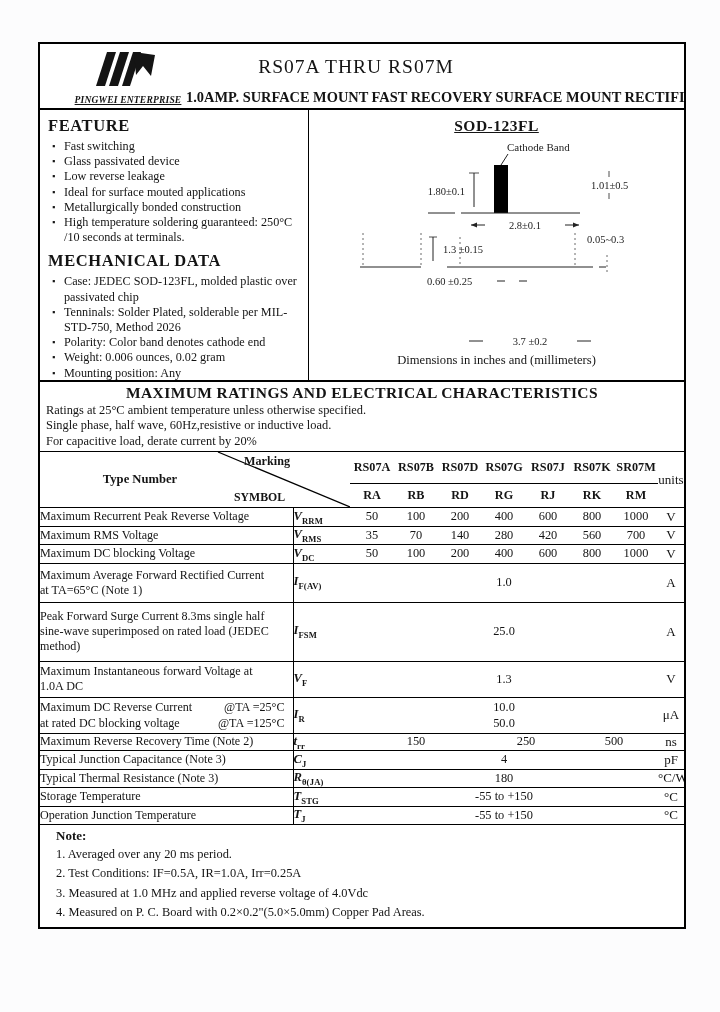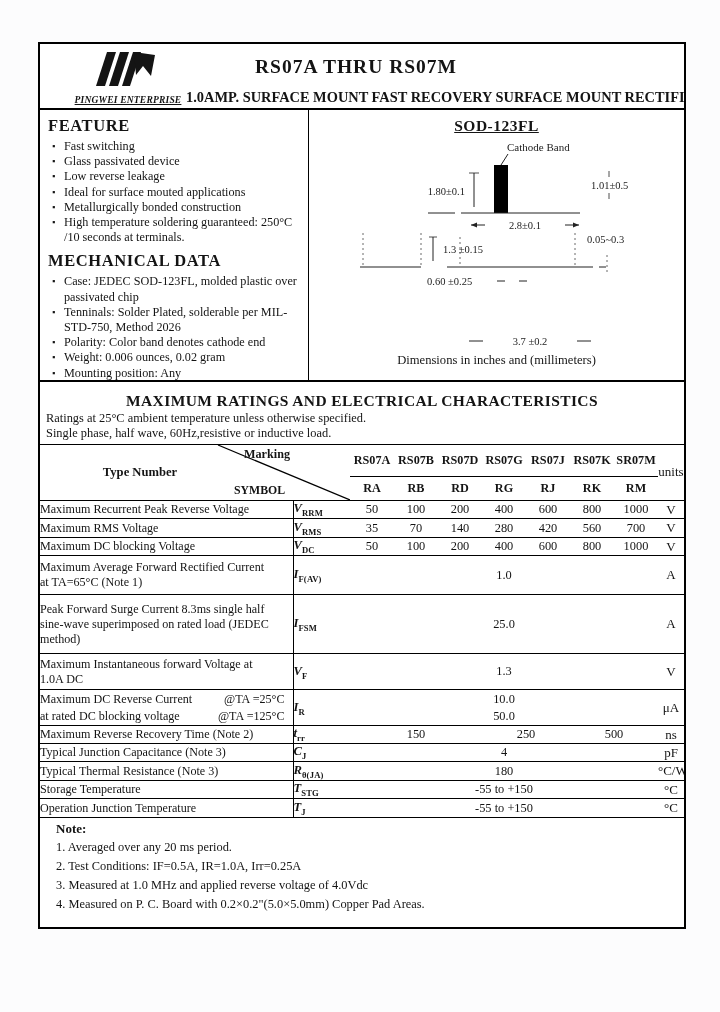--- a/index.html
+++ b/index.html
@@ -15,21 +15,21 @@
   
   .hdr{position:relative;height:64px;border-bottom:2px solid #000;}
   .logo{position:absolute;left:18px;top:4px;width:140px;height:58px;}
   .logo svg{position:absolute;left:36px;top:2px;}
   .brand{
     position:absolute;left:2px;bottom:1px;width:136px;text-align:center;
     font-size:9.5px;font-weight:bold;font-style:italic;text-decoration:underline;letter-spacing:.2px;
   }
   .title{
     position:absolute;left:0;right:12px;top:12px;text-align:center;
-    font-size:19.5px;font-weight:bold;letter-spacing:1px;
+    font-size:19.5px;font-weight:normal;letter-spacing:1px;
   }
   .subtitle{
     position:absolute;left:146px;right:2px;bottom:2px;text-align:center;
     font-size:14.4px;font-weight:bold;white-space:nowrap;
   }
   
   .twocol{display:flex;height:270px;border-bottom:2px solid #000;}
   .leftcol{width:254px;border-right:1px solid #000;padding:4px 6px 0 8px;box-sizing:content-box;}
   .rightcol{flex:1;display:flex;flex-direction:column;align-items:center;}
   .sechead{font-size:16.5px;font-weight:bold;letter-spacing:.6px;margin:2px 0 3px 0;}
@@ -41,21 +41,21 @@
   .pkgtitle{
     margin-top:7px;font-size:15.5px;font-weight:bold;letter-spacing:.5px;
     text-decoration:underline;text-align:center;
   }
   .pkgsvg{margin-top:2px;}
   .pkgsvg text{font-family:"Liberation Serif","DejaVu Serif",serif;font-size:10.5px;fill:#222;}
   .pkgsvg .cb{font-size:11px;}
   .caption{font-size:12.6px;text-align:center;margin-top:0px;}
   
   .ratings{border-top:0;}
-  .rhead{font-size:15.5px;font-weight:bold;text-align:center;letter-spacing:.4px;padding-top:10px;}
+  .rhead{font-size:15.5px;font-weight:bold;text-align:center;letter-spacing:.4px;padding-top:2px;}
   .conds{font-size:12.4px;line-height:15.4px;padding:1px 0 2px 6px;}
   
   table.rt{border-collapse:collapse;table-layout:fixed;width:644px;}
   table.rt td{border-top:1px solid #000;vertical-align:middle;padding:0;overflow:hidden;}
   td.lab{border-right:1px solid #000;padding-left:5px;font-size:12.1px;}
   td.corner{border-right:0;position:relative;height:56px;}
   .tn{position:absolute;left:0;top:0;width:200px;height:100%;display:flex;align-items:center;justify-content:center;
       font-weight:bold;font-size:12.6px;}
   .diag{position:absolute;left:0;top:0;width:100%;height:100%;}
   .mk{position:absolute;left:204px;top:2px;font-weight:bold;font-size:12.2px;}
@@ -171,20 +171,21 @@
       </svg>
       <div class="caption">Dimensions in inches and (millimeters)</div>
     </div>
   </div>
 
   <div class="ratings">
     <div class="rhead">MAXIMUM RATINGS AND ELECTRICAL CHARACTERISTICS</div>
     <div class="conds">
       <div>Ratings at 25°C ambient temperature unless otherwise specified.</div>
       <div>Single phase, half wave, 60Hz,resistive or inductive load.</div>
+      <div>For capacitive load, derate current by 20%</div>
     </div>
   </div>
 
   <table class="rt">
     <colgroup>
       <col style="width:253px">
         <col style="width:57px">
       <col style="width:44px">
         <col style="width:44px">
         <col style="width:44px">

